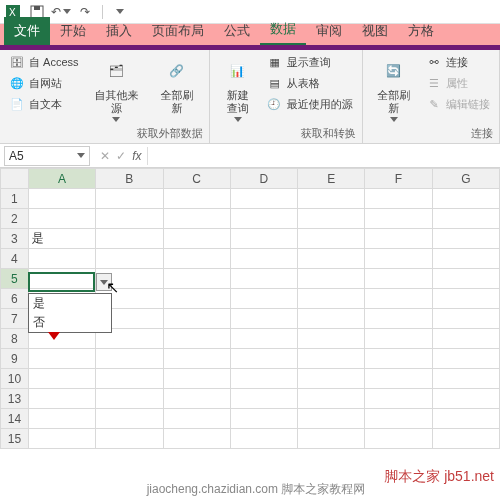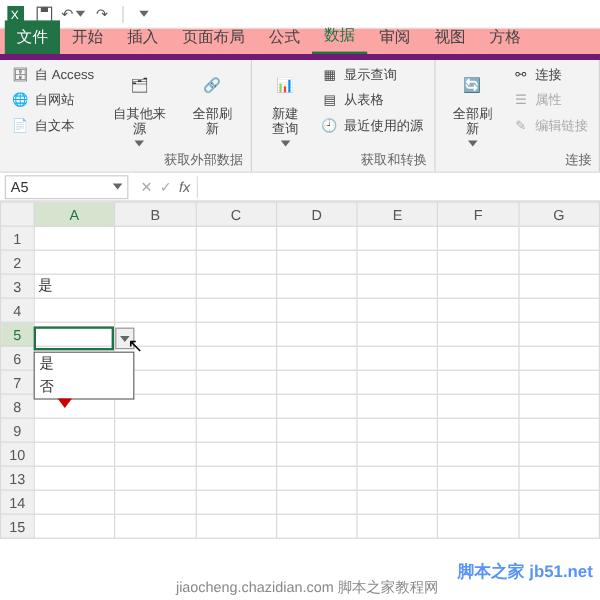--- a/index.html
+++ b/index.html
@@ -15,41 +15,41 @@
 .group{border-right:1px solid #d4d4d4;display:flex;flex-direction:column;padding:3px 6px 1px}
 .group-body{flex:1;display:flex;gap:4px;align-items:flex-start}
 .group-label{text-align:right;font-size:11px;color:#666;padding:1px 0}
 .vbtn{display:flex;flex-direction:column;align-items:center;justify-content:flex-start;padding:2px 5px;gap:2px;cursor:pointer;min-width:44px}
 .vbtn .big{width:32px;height:32px;display:flex;align-items:center;justify-content:center}
 .vbtn .lbl{font-size:11px;text-align:center;line-height:1.2;color:#444}
 .stack{display:flex;flex-direction:column;gap:3px}
 .hbtn{display:flex;align-items:center;gap:4px;padding:1px 3px;cursor:pointer;font-size:11px;color:#444;white-space:nowrap}
 .hbtn .sm{width:16px;height:16px;display:flex;align-items:center;justify-content:center}
 .namebox-row{height:24px;display:flex;align-items:center;border-bottom:1px solid #d4d4d4;background:#fff}
-.namebox{width:103px;height:20px;border:1px solid #ccc;margin:0 4px;padding:0 4px;display:flex;align-items:center;justify-content:space-between;font-size:12px}
+.namebox{width:86px;height:20px;border:1px solid #ccc;margin:0 4px;padding:0 4px;display:flex;align-items:center;justify-content:space-between;font-size:12px}
 .fx-area{display:flex;align-items:center;gap:6px;padding:0 6px;flex:1}
 .fx-ico{font-style:italic;color:#666}
 .fbar{border-left:1px solid #ddd;padding-left:6px;height:18px;display:flex;align-items:center}
 .sheet{position:relative}
 .grid{border-collapse:collapse;table-layout:fixed}
 .grid th,.grid td{border:1px solid #d9d9d9;font-weight:normal;font-size:12px}
 .grid .corner{width:28px;height:20px;background:#f0f0f0}
 .grid .colh{height:20px;background:#f0f0f0;text-align:center;color:#555}
 .grid .colh.sel{background:#d5e3cf;color:#217346}
 .grid .rowh{width:28px;background:#f0f0f0;text-align:center;color:#555}
 .grid .rowh.sel{background:#d5e3cf;color:#217346}
 .grid td.cell{background:#fff;height:20px;padding:0 3px;text-align:left}
 .cw{width:68px}
 .selcell{position:absolute;border:2px solid #217346;pointer-events:none}
 .dd-btn{position:absolute;width:16px;height:18px;border:1px solid #999;background:#f0f0f0;display:flex;align-items:center;justify-content:center;cursor:pointer}
 .dd-list{position:absolute;border:1px solid #666;background:#fff;font-size:12px}
 .dd-list div{padding:1px 4px;cursor:pointer}
 .cursor{position:absolute;font-size:16px;color:#000;pointer-events:none}
 .err-mark{position:absolute;width:0;height:0;border-left:6px solid transparent;border-right:6px solid transparent;border-top:8px solid #c00}
-.watermark{position:absolute;right:6px;bottom:14px;font-size:14px;color:#3b82f6;opacity:.85;font-weight:700}
+.watermark{position:absolute;right:6px;bottom:14px;font-size:14px;color:#b91c1c;opacity:.85;font-weight:400}
 .footer{position:absolute;bottom:0;left:12px;right:0;text-align:center;font-size:12px;color:#888;padding:2px 0}
 .tri{width:0;height:0;border-left:4px solid transparent;border-right:4px solid transparent;border-top:5px solid #666;display:inline-block}
 </style>
 </head>
 <body>
 
 <div class="qat">
   <span class="ico">
       <svg width="14" height="14">
         <rect width="14" height="14" fill="#217346"></rect>

